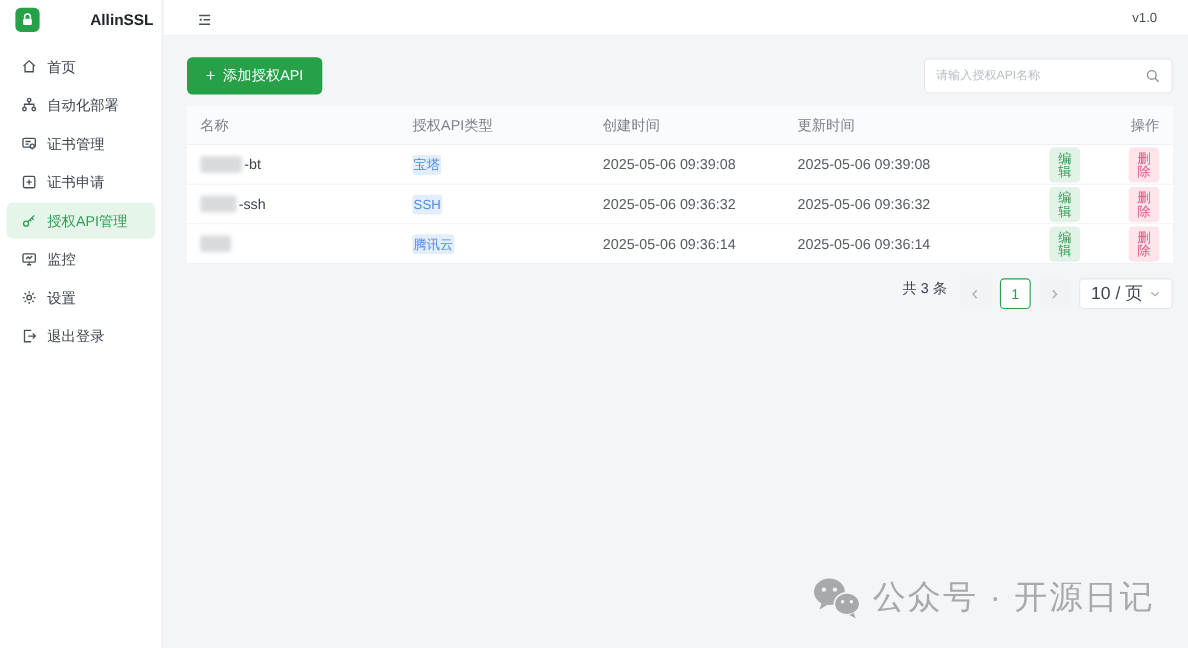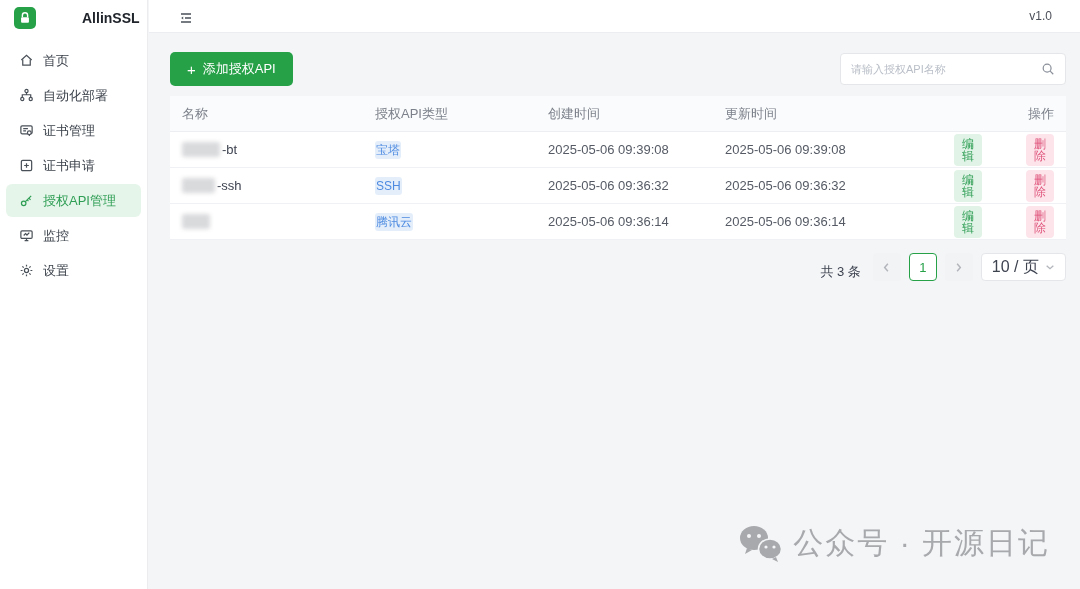--- a/index.html
+++ b/index.html
@@ -43,21 +43,21 @@
   .thead .c-actions { display:block; }
   .time { color:#555a64; }
 
   .redact { display:inline-block; height:15px; background:#d9dadc; border-radius:2px; filter:blur(2px); margin-right:2px; }
   .badge { display:inline-block; background:#e4eefb; color:#4e8be0; font-size:12px; border-radius:3px; padding:3px 1px; line-height:1; }
   .mini-btn { border:none; border-radius:4px; font-size:12px; padding:4px 8px; line-height:1; cursor:pointer; font-family:inherit;margin-left:36px; }
   .mini-btn.edit { background:#e0f3e6; color:#2f9e55; }
   .mini-btn.del { background:#fce4ea; color:#e0547c; }
 
   
-  .pager { display:flex; justify-content:flex-end; align-items:flex-end; gap:8px; margin-top:13px; padding-right:0; }
+  .pager { display:flex; justify-content:flex-end; align-items:flex-start; gap:8px; margin-top:13px; padding-right:0; }
   .pager .total { color:#3e4350; margin-right:4px; }
   .pg-btn { width:28px; height:28px; border-radius:4px; background:#f2f3f5; border:none; display:flex; align-items:center; justify-content:center; color:#b2b5bb; cursor:pointer; }
   .pg-page { width:28px; height:28px; border-radius:4px; background:#fff; border:1px solid #26a148; color:#26a148; display:flex; align-items:center; justify-content:center; font-size:13px; cursor:pointer; }
   .pg-size { height:28px; border-radius:4px; background:#fff; border:1px solid #e4e6ea; display:flex; align-items:center; gap:6px; padding:0 10px; color:#3e4350; font-size:16px; cursor:pointer; }
 
   
   .watermark { position:absolute; right:30px; bottom:25px; display:flex; align-items:center; gap:10px; color:#a7a9ac; font-size:30px; font-weight:500; letter-spacing:2px; }
 </style>
 </head>
 <body>
@@ -140,20 +140,29 @@
       <span class="ml">监控</span>
     </div>
     <div class="menu-item">
       <span class="mi">
         <svg width="15" height="15" viewBox="0 0 16 16" fill="none" stroke="currentColor" stroke-width="1.3">
             <circle cx="8" cy="8" r="2.2"></circle>
             <path d="M8 1.8v2M8 12.2v2M1.8 8h2M12.2 8h2M3.6 3.6l1.4 1.4M11 11l1.4 1.4M12.4 3.6 11 5M5 11l-1.4 1.4"></path>
           </svg>
       </span>
       <span class="ml">设置</span>
+    </div>
+    <div class="menu-item">
+      <span class="mi">
+        <svg width="15" height="15" viewBox="0 0 16 16" fill="none" stroke="currentColor" stroke-width="1.3">
+            <path d="M10 2.5H3.5v11H10"></path>
+            <path d="M7 8h7M11.5 5.5 14 8l-2.5 2.5"></path>
+          </svg>
+      </span>
+      <span class="ml">退出登录</span>
     </div>
   </div>
 </div>
 
 <div class="main">
   <div class="topbar">
     <span>v1.0</span>
   </div>
 
   <div class="content">

